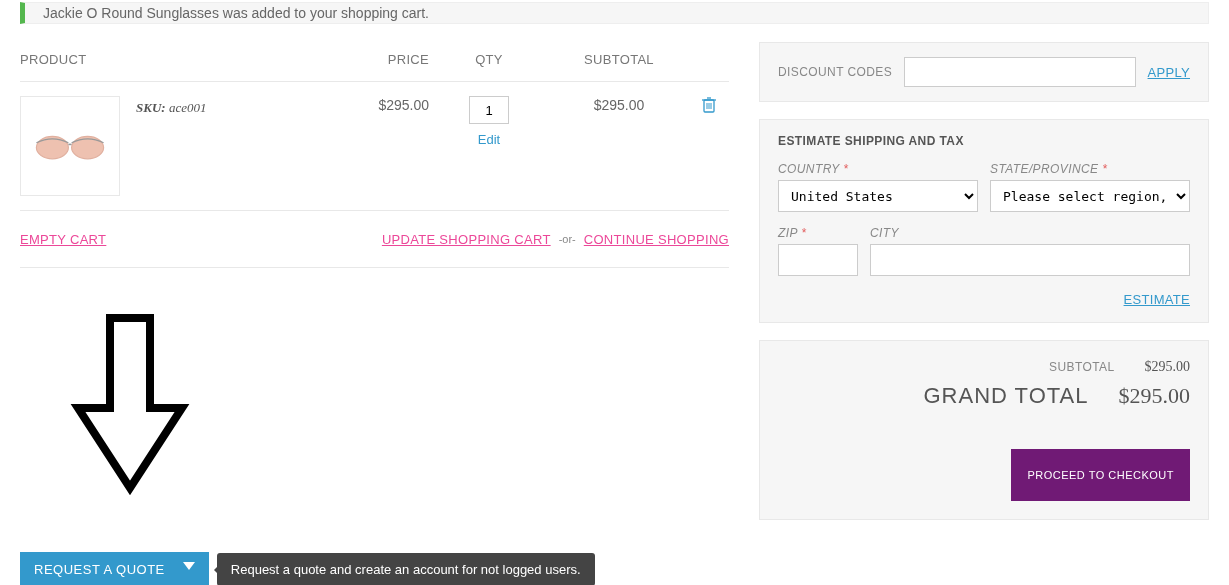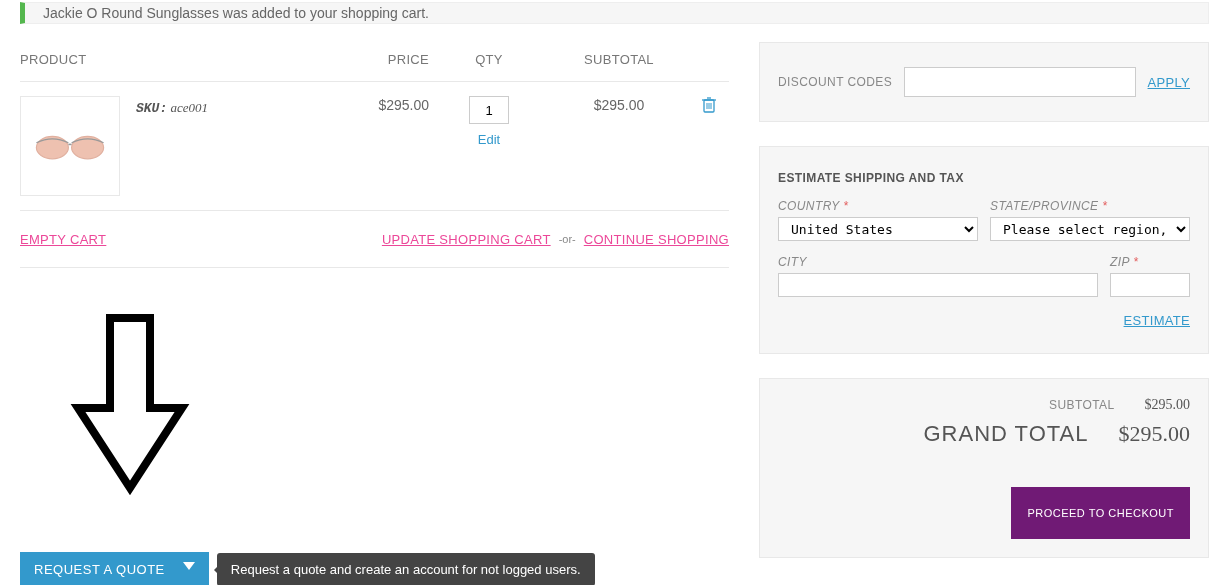--- a/index.html
+++ b/index.html
@@ -29,21 +29,21 @@
     .col-qty { width: 120px; text-align: center; }
     .col-sub { width: 140px; text-align: center; }
     .col-del { width: 40px; text-align: center; }
     
     .cart-row { display: flex; padding: 14px 0; border-bottom: 1px solid #e8e8e8; }
     .prod-img { width: 100px; height: 100px; border: 1px solid #e8e8e8; display: flex; align-items: center; justify-content: center; }
     .prod-img svg { width: 80px; height: 40px; }
     .prod-info { padding-left: 16px; flex: 1; }
     .prod-name { font-weight: bold; font-size: 14px; color: #555; letter-spacing: 0.5px; text-transform: uppercase; line-height: 1.3; }
     .prod-sku { font-style: italic; font-size: 13px; color: #555; margin-top: 4px; font-family: Georgia, serif; }
-    .prod-sku-label { font-weight: bold; font-family: Liberation Mono, monospace; }
+    .prod-sku-label { font-weight: bold; }
     .price-val { color: #666; font-size: 14px; }
     .qty-input { width: 40px; height: 28px; text-align: center; border: 1px solid #ccc; font-size: 13px; }
     .edit-link { display: block; margin-top: 8px; color: #3399cc; font-size: 13px; text-decoration: none; }
     .trash-icon { color: #3399cc; cursor: pointer; }
     
     .cart-actions { display: flex; align-items: center; padding: 18px 0; border-bottom: 1px solid #e8e8e8; }
     .cart-actions a { color: #ec4899; font-size: 13px; text-decoration: underline; letter-spacing: 0.3px; }
     .flex-grow { flex: 1; }
     .or-sep { font-size: 11px; color: #888; margin: 4px 8px; }
     
@@ -51,32 +51,32 @@
     .arrow-box { margin: 40px 0 40px 50px; }
     
     
     .quote-row { display: flex; align-items: center; gap: 8px; margin-top: 20px; }
     .quote-btn { background: #3399cc; color: #fff; border: none; padding: 10px 44px 10px 14px; font-size: 13px; letter-spacing: 0.5px; position: relative; cursor: pointer; }
     .quote-caret { position: absolute; right: 14px; top: 8px; }
     .tooltip { background: #444; color: #fff; padding: 9px 14px; font-size: 13px; border-radius: 3px; position: relative; }
     .tooltip::before { content: ""; position: absolute; left: -8px; top: 50%; transform: translateY(-50%); border: 5px solid transparent; border-right-color: #444; }
     
     
-    .panel { border: 1px solid #e8e8e8; background: #f6f6f6; padding: 24px 18px; margin-bottom: 24px; }
+    .panel { border: 1px solid #e8e8e8; background: #f6f6f6; padding: 14px 18px; margin-bottom: 17px; }
     .panel-row { display: flex; align-items: center; gap: 12px; }
     .label-muted { color: #888; font-size: 12px; letter-spacing: 0.4px; }
     .discount-input { flex: 1; height: 30px; border: 1px solid #ccc; padding: 0 8px; background: #fff; }
     .apply-link { color: #3399cc; font-size: 13px; text-decoration: underline; letter-spacing: 0.3px; }
     
     .panel-title { font-size: 12px; font-weight: bold; color: #555; letter-spacing: 0.4px; margin-bottom: 14px; }
     .form-grid { display: flex; gap: 12px; margin-bottom: 14px; }
     .form-field { flex: 1; }
     .field-label { font-size: 12px; color: #888; letter-spacing: 0.4px; display: block; margin-bottom: 4px; font-style: italic; }
     .req { color: #e25d5d; }
-    .field-input, .field-select { width: 100%; height: 24px; border: 1px solid #ccc; padding: 0 8px; font-size: 13px; background: #fff; font-family: monospace, Arial; }
+    .field-input, .field-select { width: 100%; height: 32px; border: 1px solid #ccc; padding: 0 8px; font-size: 13px; background: #fff; font-family: monospace, Arial; }
     .field-zip { width: 80px; flex: none; }
     .field-city { flex: 1; }
     .estimate-row { text-align: right; }
     
     .totals-box { border: 1px solid #e8e8e8; background: #f6f6f6; padding: 18px; }
     .tot-row { display: flex; justify-content: flex-end; align-items: baseline; gap: 30px; margin-bottom: 8px; }
     .tot-label { color: #888; font-size: 12px; letter-spacing: 0.4px; }
     .tot-val-sm { font-size: 14px; color: #555; font-family: Georgia, serif; }
     .grand-label { font-size: 22px; color: #555; letter-spacing: 1px; font-weight: 300; }
     .grand-val { font-size: 22px; color: #555; font-family: Georgia, serif; }
@@ -190,26 +190,26 @@
           </select>
         </div>
         <div class="form-field">
           <label class="field-label"><span>STATE/PROVINCE</span> <span class="req">*</span></label>
           <select class="field-select">
             <option>Please select region, state or province</option>
           </select>
         </div>
       </div>
       <div class="form-grid">
+        <div class="form-field field-zip">
+          <label class="field-label"><span>ZIP</span> <span class="req">*</span></label>
+          <input class="field-input" style="">
+        </div>
         <div class="form-field field-city">
           <label class="field-label">CITY</label>
-          <input class="field-input" style="">
-        </div>
-        <div class="form-field field-zip">
-          <label class="field-label"><span>ZIP</span> <span class="req">*</span></label>
           <input class="field-input" style="">
         </div>
       </div>
       <div class="estimate-row">
         <a href="#" class="apply-link">ESTIMATE</a>
       </div>
     </div>
 
     <div class="totals-box">
       <div class="tot-row">

